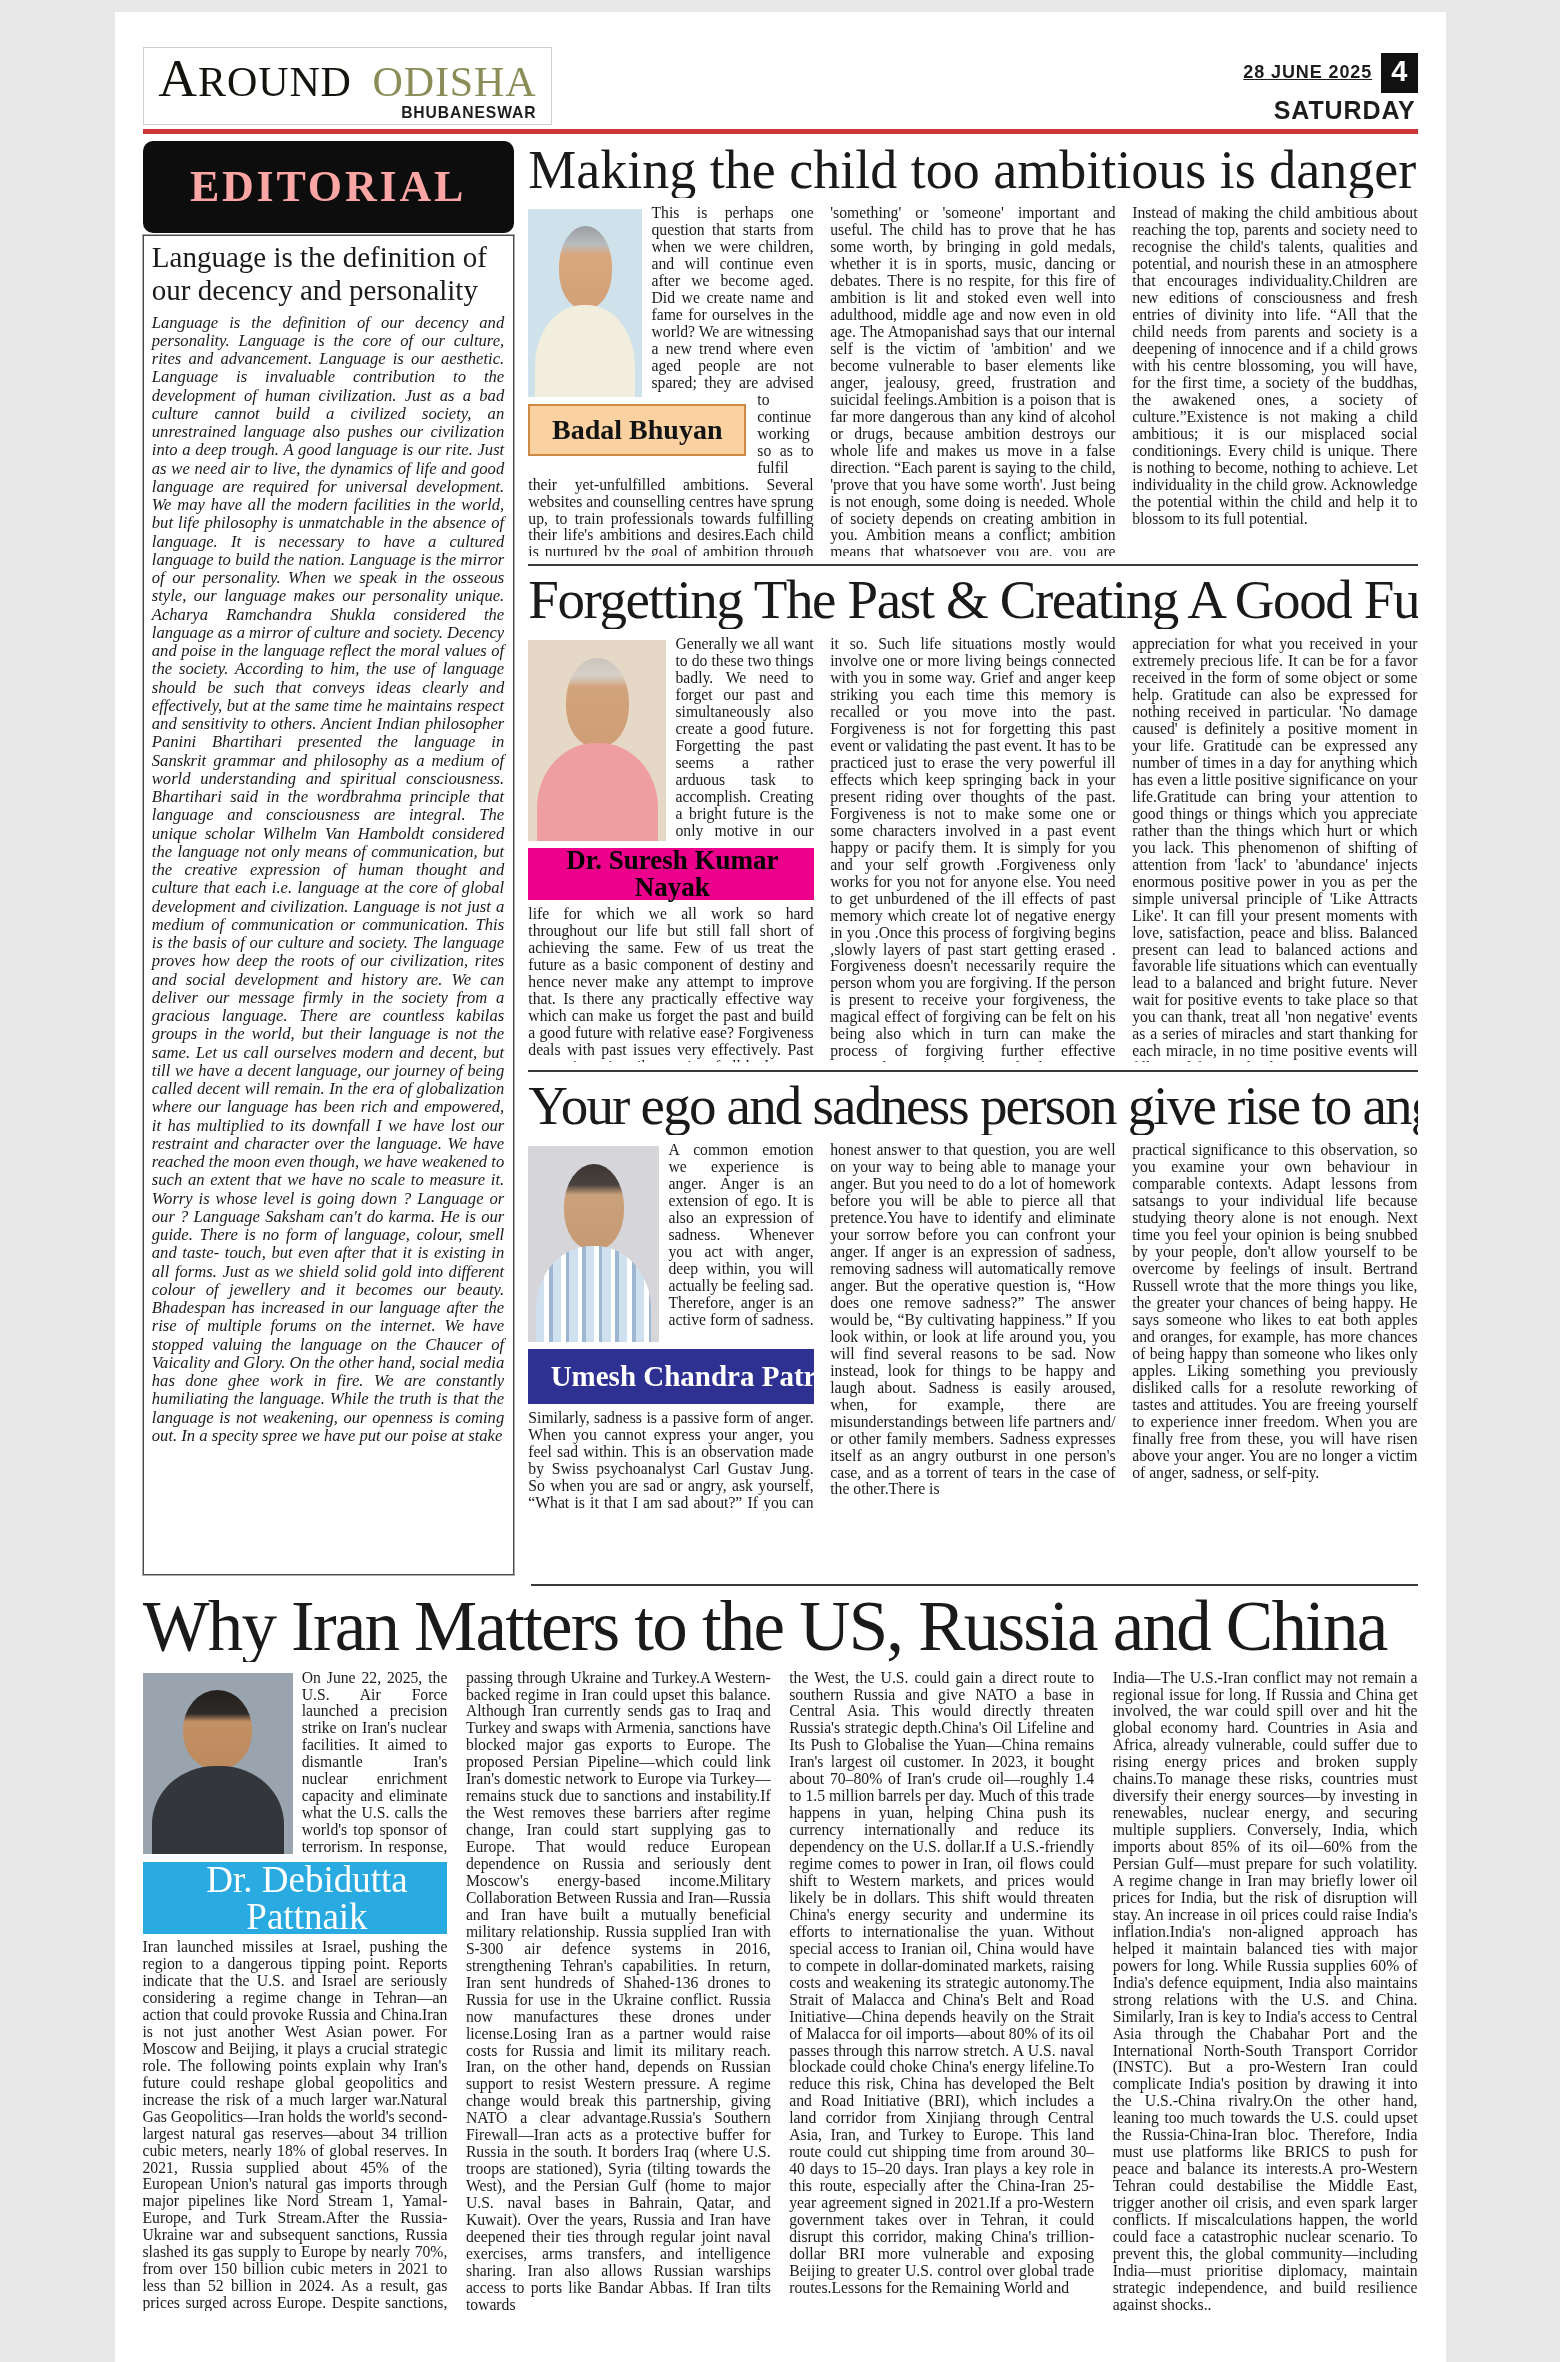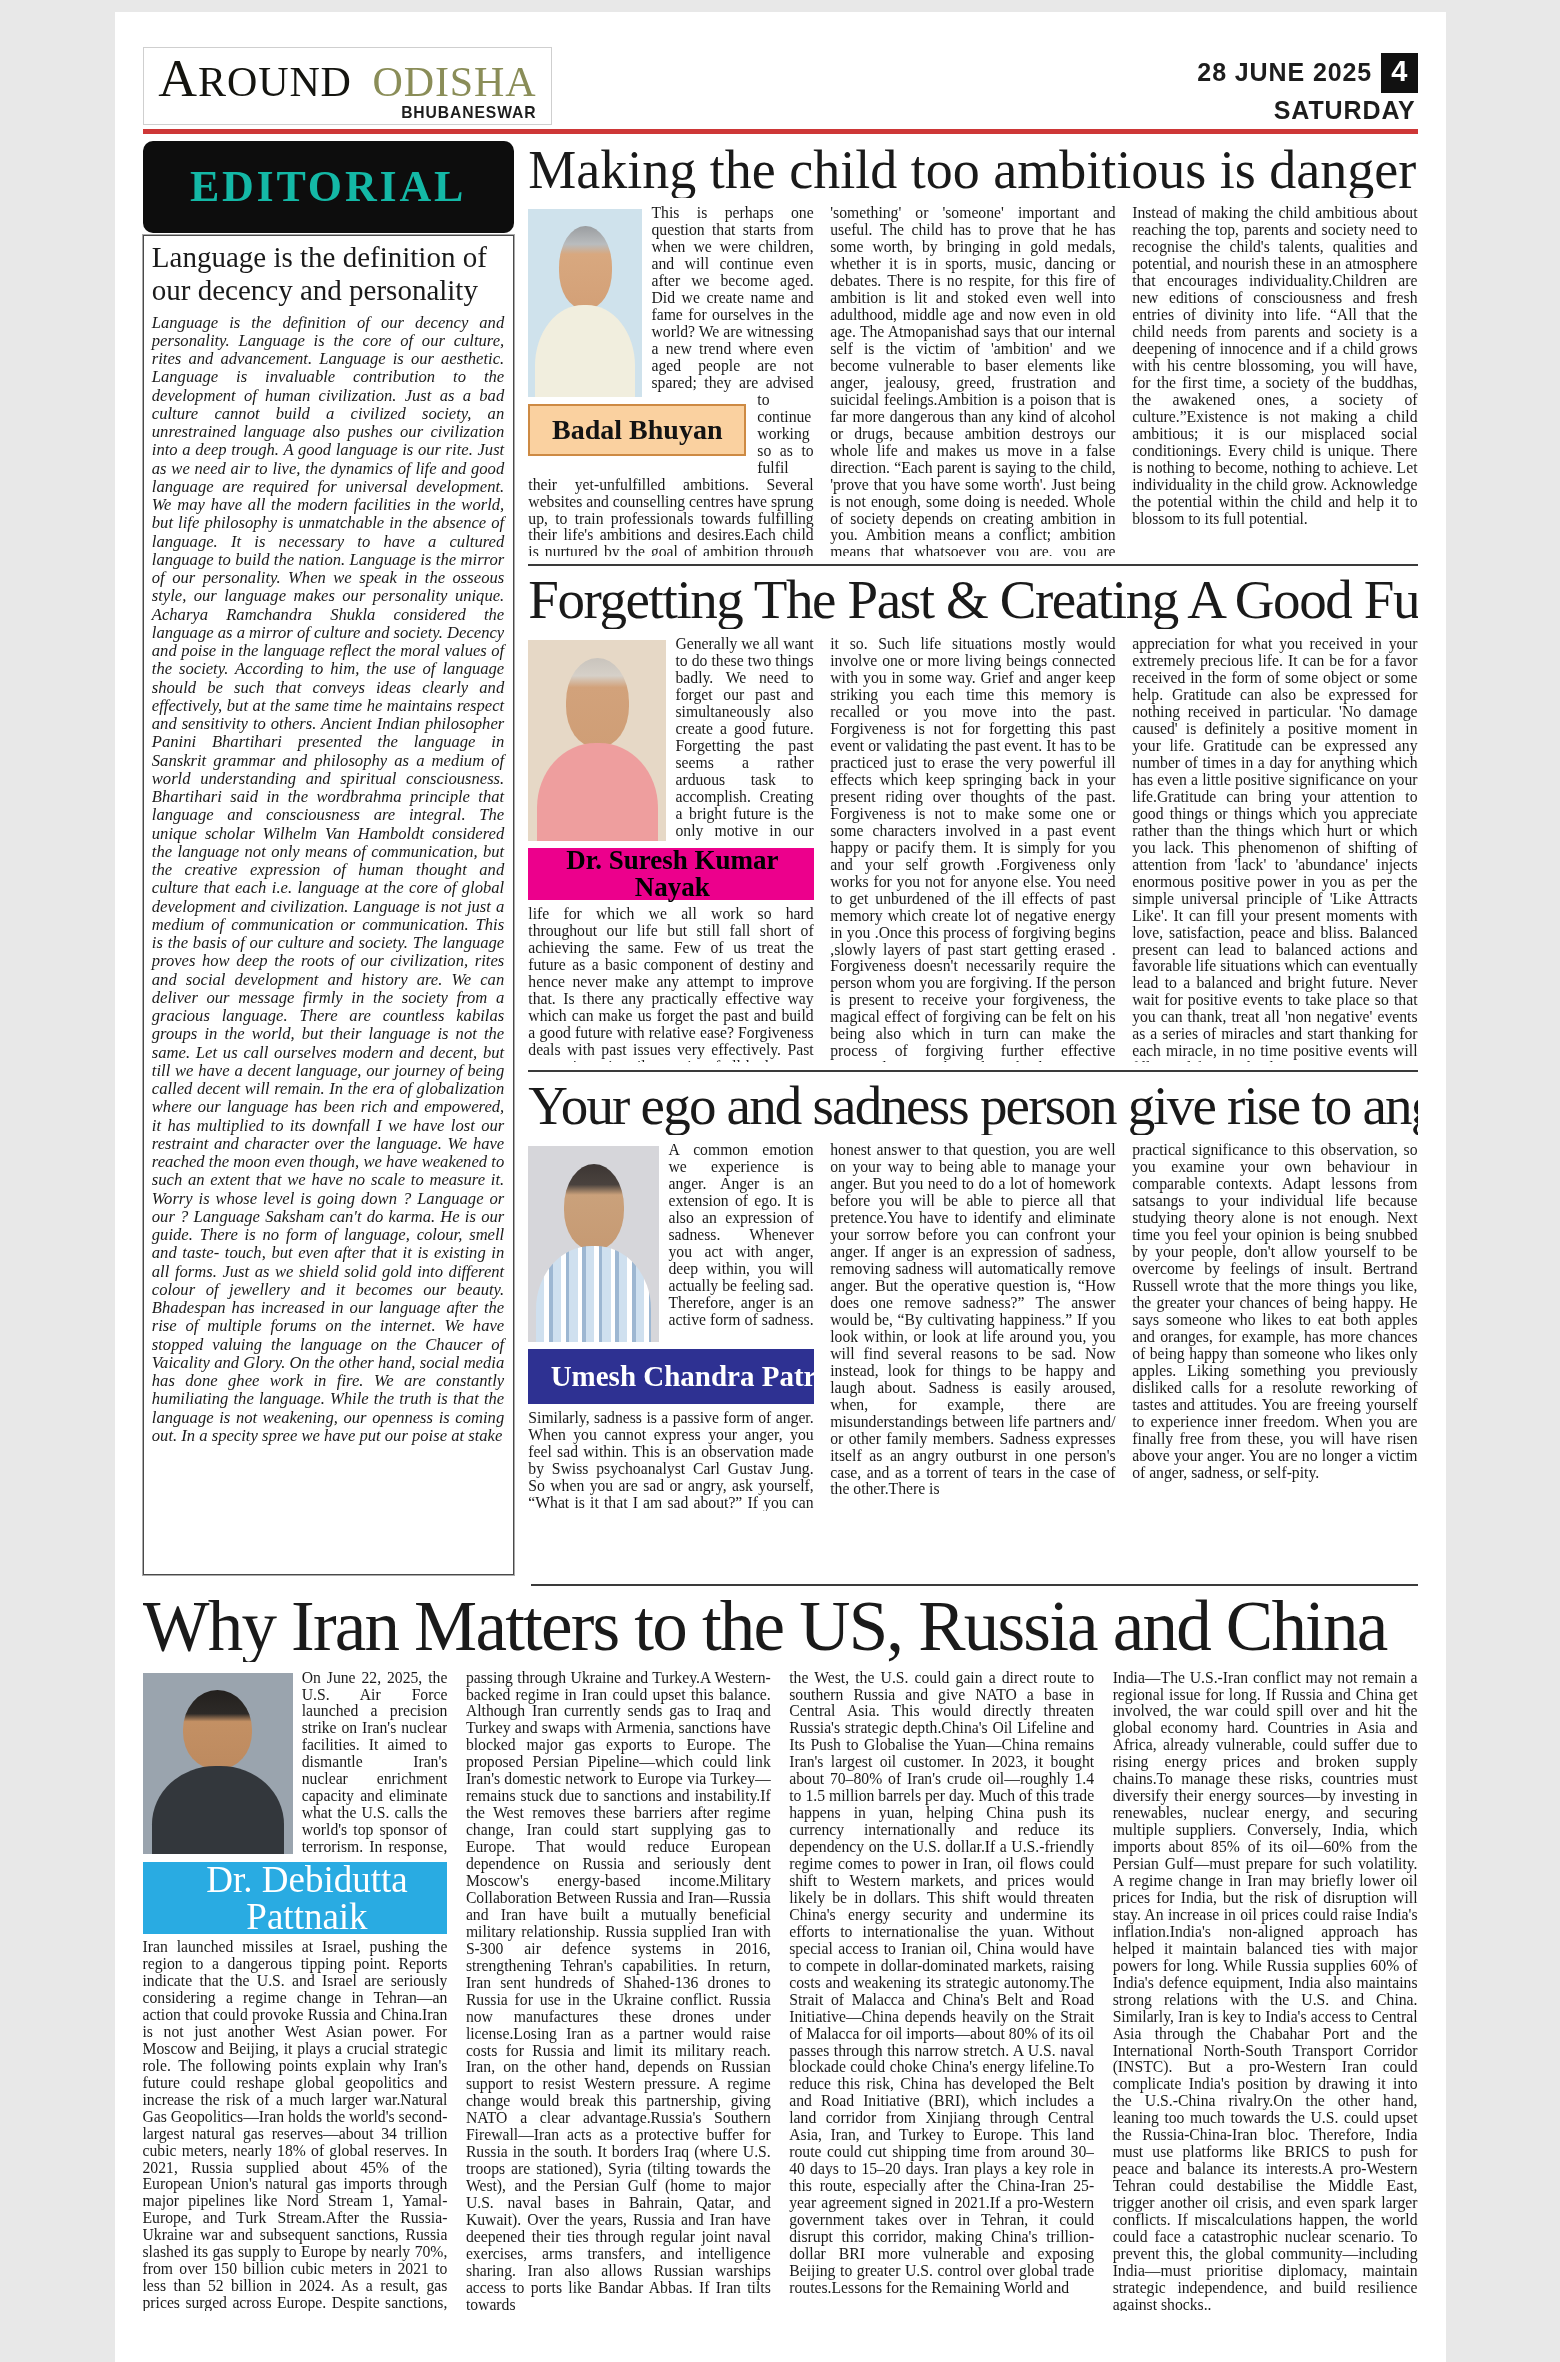--- a/index.html
+++ b/index.html
@@ -13,28 +13,28 @@
   .header{display:flex;justify-content:space-between;align-items:flex-end;height:94px;}
   .masthead-box{border:1.8px solid #cfcfcf;padding:3.7px 14.8px 1.8px 14.8px;background:#fff;}
   .masthead-line1{font-size:42px;letter-spacing:0.9px;line-height:1.0;display:inline-block;}
   .masthead-main{color:#14140f;display:inline-block;}
   .masthead-main::first-letter{font-size:1.28em;}
   .masthead-accent{color:#8a8d58;display:inline-block;margin-left:9.2px;}
   .masthead-sub{font-family:"Liberation Sans",sans-serif;font-weight:bold;font-size:15.7px;
     text-align:right;letter-spacing:0.9px;color:#1d1d1d;margin-top:-1.8px;}
   .date-block{text-align:right;font-family:"Liberation Sans",sans-serif;font-weight:bold;color:#1d1d1d;}
   .date-line{display:flex;align-items:center;justify-content:flex-end;gap:9.2px;}
-  .date-text{font-size:25px;letter-spacing:0.9px;}
+  .date-text{font-size:18px;letter-spacing:0.9px;text-decoration:underline;}
   .page-num{background:#111;color:#fff;font-size:29px;line-height:1;padding:4.6px 10px 6.5px;}
   .day-text{font-size:25px;letter-spacing:0.9px;margin-top:2.8px;margin-right:1.8px;}
   .red-rule{height:4.6px;background:#ce3737;margin-top:4.6px;}
   
   .top-grid{display:flex;gap:14.8px;margin-top:7.4px;}
   .editorial{width:371px;flex:none;}
-  .ed-label{background:#0d0d0d;color:#14b8a6;text-align:center;font-weight:bold;
+  .ed-label{background:#0d0d0d;color:#fca5a5;text-align:center;font-weight:bold;
     font-size:44px;letter-spacing:2.8px;padding:24px 0;line-height:1;border-radius:10px;}
   .ed-box{border:1.8px solid #4a4a4a;outline:0.9px solid #aaa;margin-top:1.8px;
     padding:5.5px 8.3px;height:1340px;overflow:hidden;box-sizing:border-box;}
   .ed-headline{font-size:29px;line-height:1.12;margin:0 0 7.4px 0;font-weight:normal;}
   .ed-body{font-size:16.6px;line-height:1.1;text-align:justify;white-space:pre-line;font-style:italic;}
   .right-col{flex:1;min-width:0;}
   
   .article h1{margin:1.8px 0 7.4px 0;font-weight:normal;white-space:nowrap;overflow:hidden;}
   .h-a1{font-size:54px;line-height:1.02;}
   .h-a2{font-size:55px;line-height:1.05;letter-spacing:-1.4px;}

